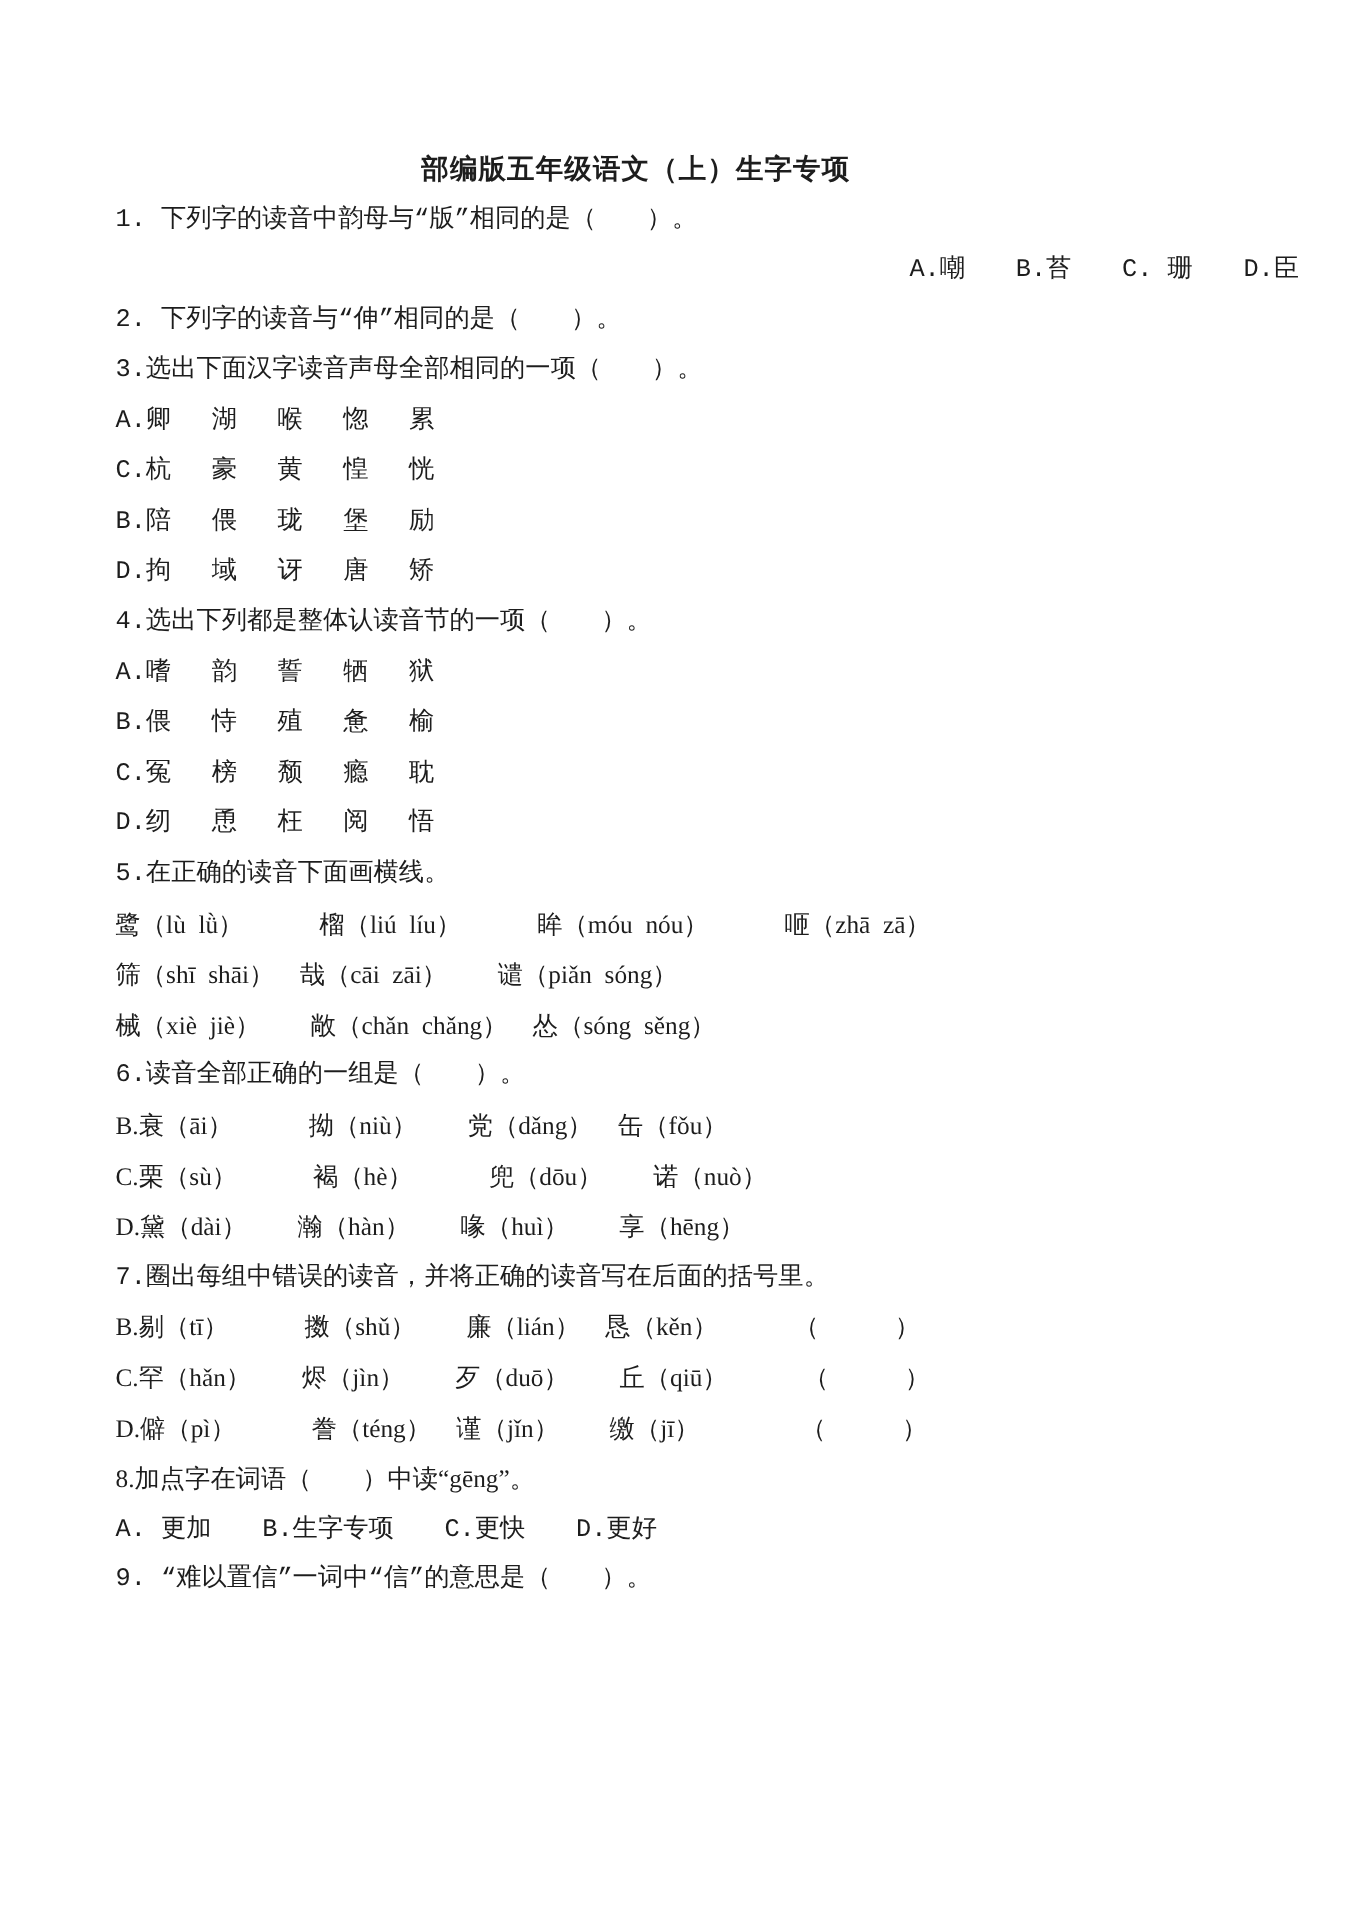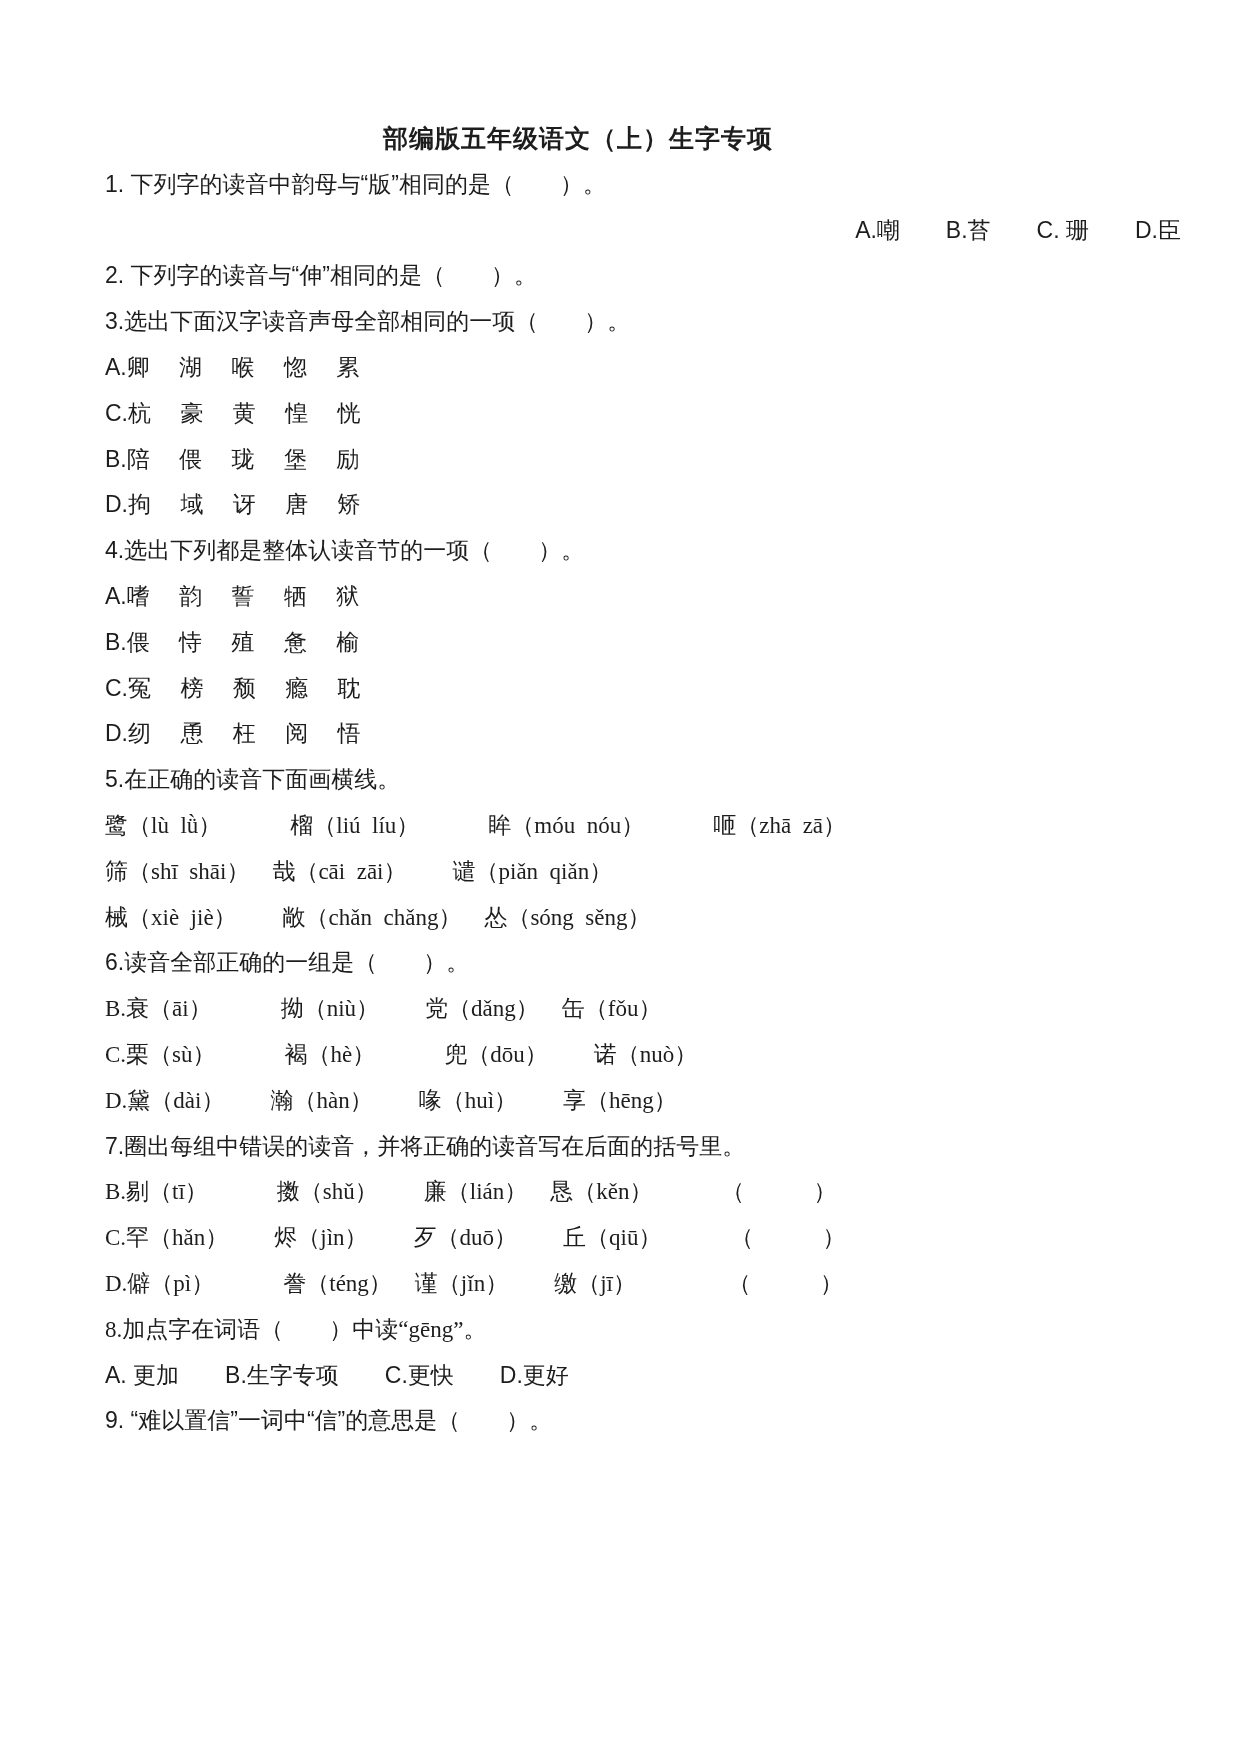--- a/index.html
+++ b/index.html
@@ -13,36 +13,37 @@
     overflow: hidden;
   }
   .page {
     box-sizing: border-box;
     width: 1241px;
     height: 1754px;
     padding: 116px 60px 0 105px;
     background: #ffffff;
   }
   .line {
-    font-family: Liberation Sans, sans-serif;
+    font-family: Liberation Mono, monospace;
     font-size: 23px;
     line-height: 45.8px;
     color: #1d1d1d;
     white-space: pre;
   }
   .mono {
     font-family: Liberation Serif, serif;
   }
   .title {
     font-family: "DejaVu Sans", "Liberation Sans", sans-serif;
     font-weight: 700;
     font-size: 25px;
     text-align: center;
     padding-right: 130px;
     letter-spacing: 1px;
+    margin-top: 15px;
   }
   .indent {
     padding-left: 40px;
     text-align: right;
   }
 </style>
 </head>
 <body>
 
 <div class="page">
@@ -61,21 +62,21 @@
   <div class="line">D.拘　 域　 讶　 唐　 矫</div>
 
   <div class="line">4.选出下列都是整体认读音节的一项（　　）。</div>
   <div class="line">A.嗜　 韵　 誓　 牺　 狱</div>
   <div class="line">B.偎　 恃　 殖　 惫　 榆</div>
   <div class="line">C.冤　 榜　 颓　 瘾　 耽</div>
   <div class="line">D.纫　 恿　 枉　 阅　 悟</div>
 
   <div class="line">5.在正确的读音下面画横线。</div>
   <div class="line mono">鹭（lù  lǜ）　　　榴（liú  líu）　　　眸（móu  nóu）　　　咂（zhā  zā）</div>
-  <div class="line mono">筛（shī  shāi）　哉（cāi  zāi）　　谴（piǎn  qiǎn）</div>
+  <div class="line mono">筛（shī  shāi）　哉（cāi  zāi）　　谴（piǎn  sóng）</div>
   <div class="line mono">械（xiè  jiè）　　敞（chǎn  chǎng）　怂（sóng  sěng）</div>
 
   <div class="line">6.读音全部正确的一组是（　　）。</div>
   <div class="line mono">B.衰（āi）　　　拗（niù）　　党（dǎng）　缶（fǒu）</div>
   <div class="line mono">C.栗（sù）　　　褐（hè）　　　兜（dōu）　　诺（nuò）</div>
   <div class="line mono">D.黛（dài）　　瀚（hàn）　　喙（huì）　　享（hēng）</div>
 
   <div class="line">7.圈出每组中错误的读音，并将正确的读音写在后面的括号里。</div>
   <div class="line mono">B.剔（tī）　　　擞（shǔ）　　廉（lián）　恳（kěn）　　　（　　　）</div>
   <div class="line mono">C.罕（hǎn）　　烬（jìn）　　歹（duō）　　丘（qiū）　　　（　　　）</div>

